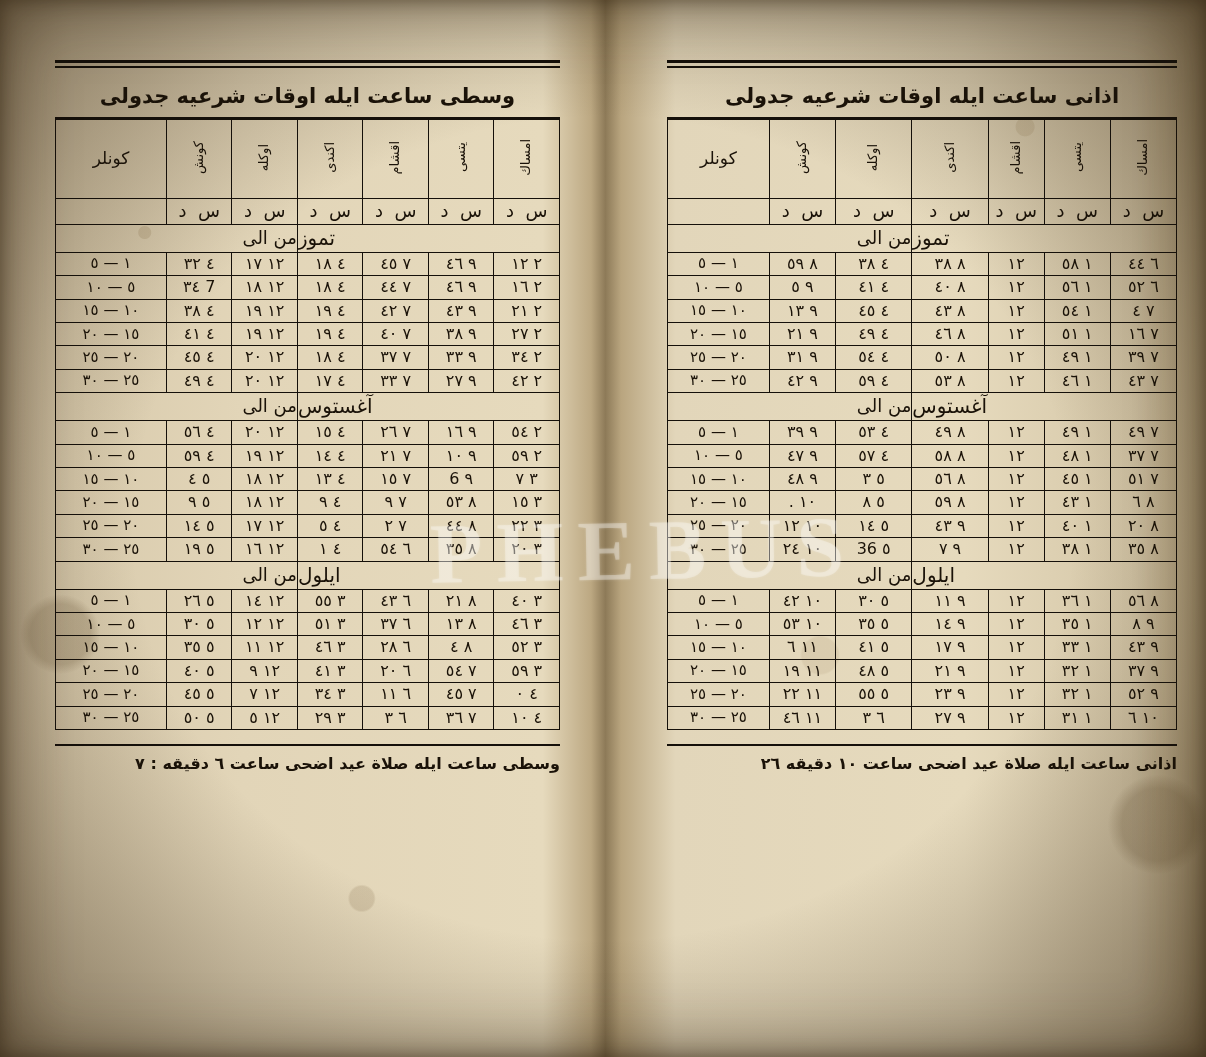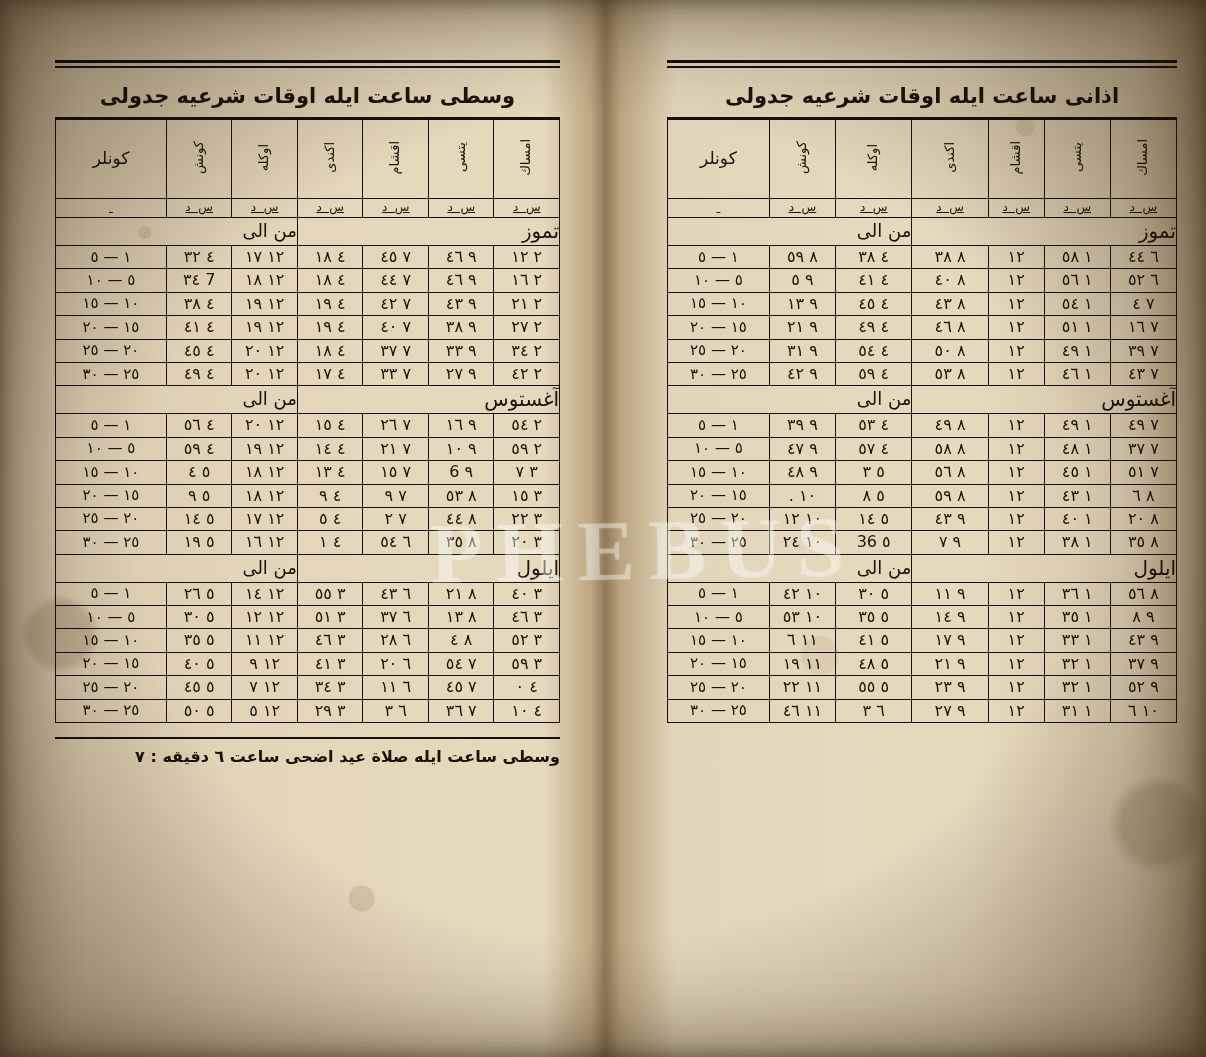--- a/index.html
+++ b/index.html
@@ -105,31 +105,30 @@
     display:inline-block;
     white-space:nowrap;
     font-size:13px;
     letter-spacing:1px;
   }
   .hdr-kunler{
     font-size:17px;
     vertical-align:middle;
   }
   .sd{
-    font-size:12px;
+    font-size:18px;
     padding:1px 0;
-    text-decoration:underline;
   }
   .monthrow td{
     border-left:none;border-right:none;
     font-size:20px;
     padding:6px 0 7px 0;
     font-weight:bold;
   }
-  .monthrow .mname{ text-align:right; }
+  .monthrow .mname{ text-align:left; }
   .monthrow .mfrom{ text-align:right; font-size:18px; font-weight:normal;}
   .num{ font-size:16px; letter-spacing:2px; }
   .rng{ font-size:15px; letter-spacing:1px;margin-top:16px; }
   .footnote{
     margin-top:14px;
     font-size:16px;
     font-weight:bold;
     border-top:2px solid #15100a;
     padding-top:8px;
   }
@@ -346,20 +345,21 @@
           <td class="num">١٠ ٦</td>
           <td class="num">١ ٣١</td>
           <td class="num">١٢</td>
           <td class="num">٩ ٢٧</td>
           <td class="num">٦ ٣</td>
           <td class="num">١١ ٤٦</td>
           <td class="rng">٢٥ — ٣٠</td>
         </tr>
       </tbody>
         </table>
+      <div class="footnote">اذانى ساعت ايله صلاة عيد اضحى ساعت ١٠ دقيقه ٢٦</div>
     </div>
   </div>
 
   <div class="page left">
     <div class="sheet">
       <div class="rule"></div>
       <div class="title">وسطى ساعت ايله اوقات شرعيه جدولى</div>
       <div class="rule2"></div>
       <table class="cal">
         <colgroup>

